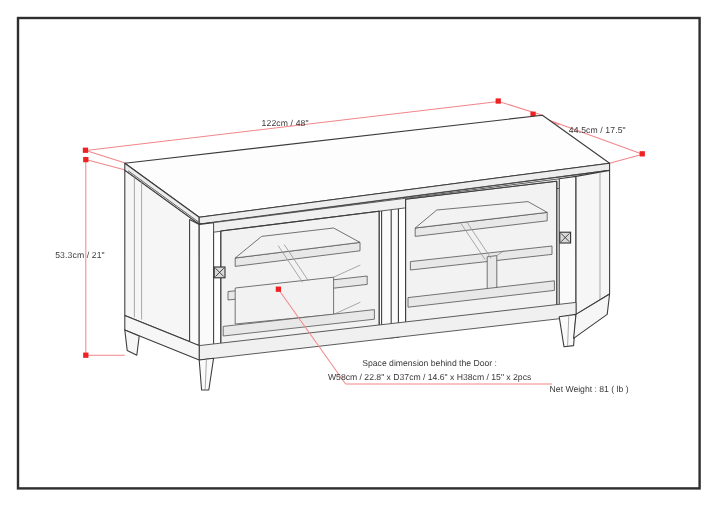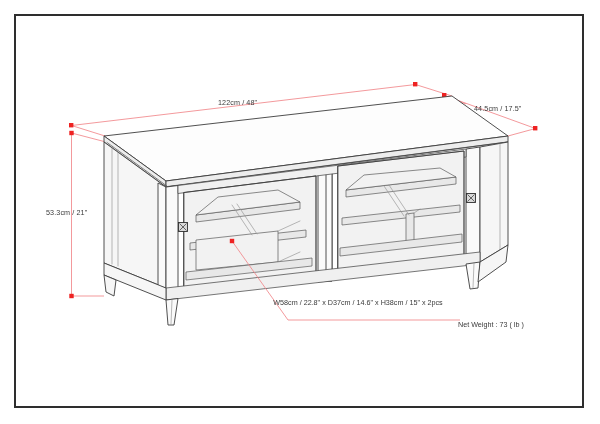--- a/index.html
+++ b/index.html
@@ -237,18 +237,19 @@
 
   </svg>
 
   <div class="dim-label" id="label-width">122cm / 48"</div>
 
   <div class="dim-label" id="label-depth">44.5cm / 17.5"</div>
 
   <div class="dim-label" id="label-height">53.3cm / 21"</div>
 
   <div id="annotation-space">
+    <span class="line1">Space dimension behind the Door :</span>
     <span class="line2">W58cm / 22.8" x D37cm / 14.6" x H38cm / 15" x 2pcs</span>
   </div>
 
-  <div id="label-weight">Net Weight : 73 ( lb )</div>
+  <div id="label-weight">Net Weight : 81 ( lb )</div>
 
 </div>
 
 </body></html>

